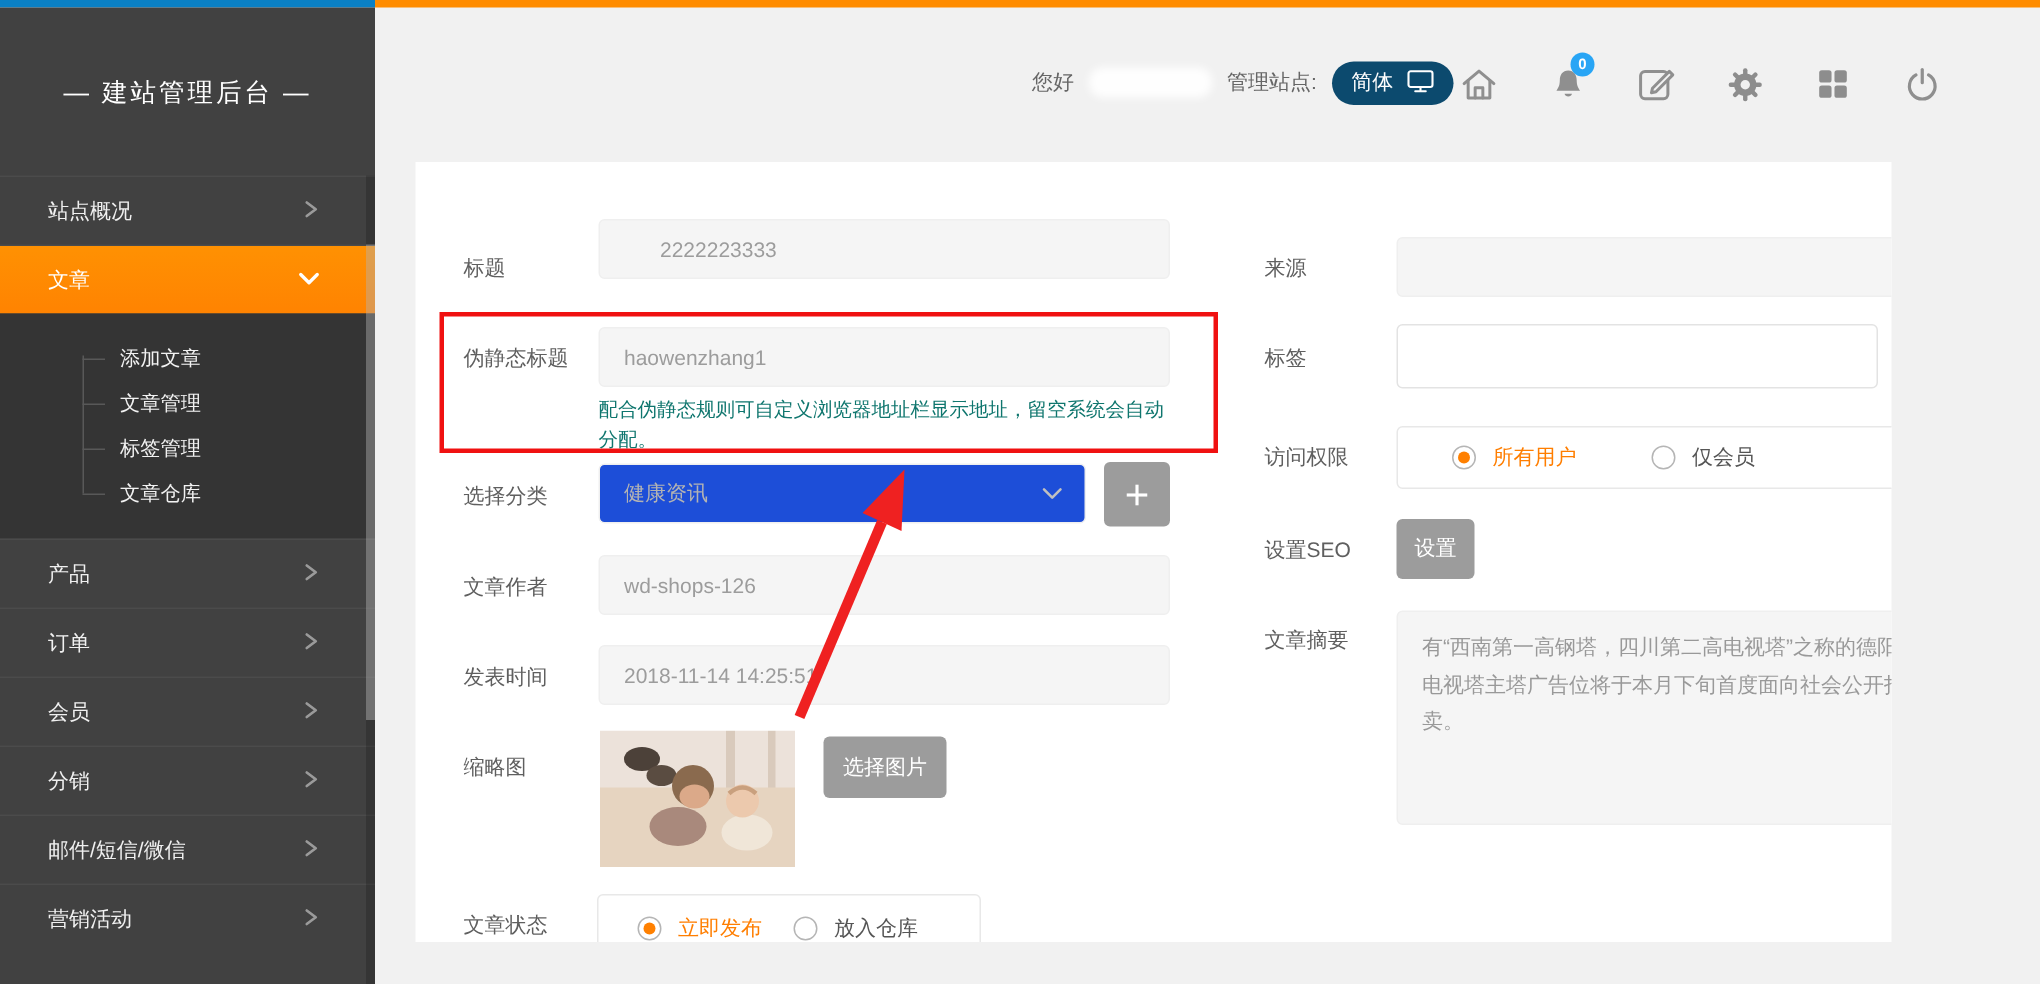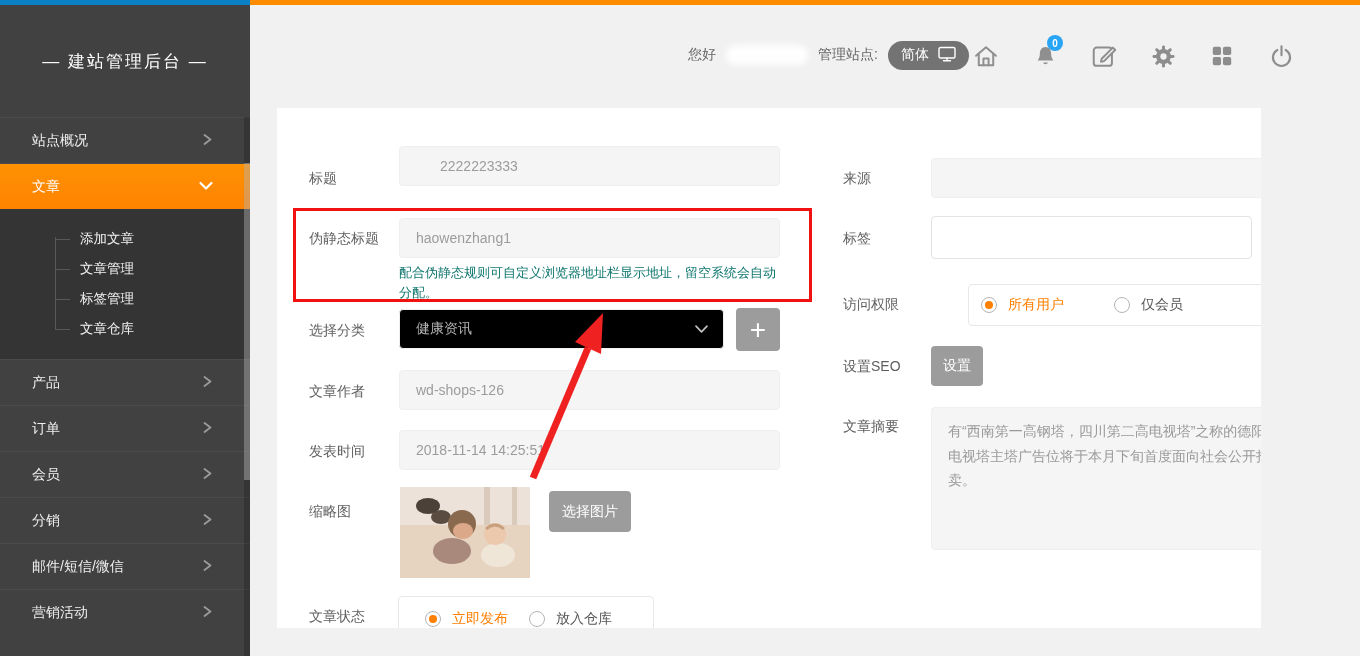--- a/index.html
+++ b/index.html
@@ -26,35 +26,35 @@
               color:#f2f2f2; font-size:13.5px; cursor:pointer; }
   .sub-item::before { content:""; position:absolute; left:-25px; top:50%; width:15px; height:1px; background:#585858; }
   .side-track { position:absolute; right:0; top:112px; bottom:0; width:6px; background:rgba(0,0,0,0.18); }
   .side-thumb { position:absolute; right:0; top:158px; width:6px; height:317px; background:rgba(255,255,255,0.30); }
 
   
   .header-left { position:absolute; left:688px; top:40px; height:30px; display:flex; align-items:center;
                  gap:10px; font-size:14px; color:#666; }
   .redacted { width:82px; height:20px; background:rgba(255,255,255,0.92); border-radius:9px; filter:blur(3px); }
   .lang-pill { display:flex; align-items:center; gap:9px; height:29px; padding:0 13px;
-               background:#737373; color:#fff; border-radius:15px; font-size:14px; cursor:pointer; }
+               background:#0c4a6e; color:#fff; border-radius:15px; font-size:14px; cursor:pointer; }
   .header-icons { position:absolute; left:970px; top:39px; height:34px; display:flex; gap:27px; align-items:center; }
   .hicon { position:relative; width:32px; height:32px; display:flex; align-items:center; justify-content:center; cursor:pointer; }
   .badge { position:absolute; top:-5px; right:-2px; min-width:16px; height:16px; border-radius:8px;
            background:#28a5f5; color:#fff; font-size:10px; font-weight:bold;
            display:flex; align-items:center; justify-content:center; }
 
   
   .card { position:absolute; left:277px; top:108px; width:984px; height:520px; background:#fff; overflow:hidden; }
   .flabel { position:absolute; font-size:14px; color:#5f5f5f; }
   .ginput { position:absolute; height:40px; background:#f5f5f5; border:1px solid #efefef; border-radius:4px;
             font-size:14px; color:#9c9c9c; padding:0 16px; outline:none;
             font-family:"Liberation Sans","DejaVu Sans",sans-serif; }
   .hint { position:absolute; left:122px; top:155px; width:388px; font-size:13px; color:#0f766e; line-height:1.55; }
-  .select { position:absolute; left:122px; top:201px; width:325px; height:40px; background:#000000;
+  .select { position:absolute; left:122px; top:201px; width:325px; height:40px; background:#1d4ed8;
             border:1px solid #efefef; border-radius:4px; display:flex; align-items:center;
             padding:0 16px; font-size:14px; color:#b3b3b3; cursor:pointer; }
   .select .sel-chev { position:absolute; right:14px; }
   .gray-btn { position:absolute; background:#9c9c9c; color:#fff; border:none; border-radius:4px;
               font-size:14px; cursor:pointer; display:flex; align-items:center; justify-content:center;
               font-family:"Liberation Sans","DejaVu Sans",sans-serif; }
   .plus-btn { left:459px; top:200px; width:44px; height:43px; font-size:28px; font-weight:300; line-height:1; }
   .thumb { position:absolute; left:123px; top:379px; width:130px; height:91px; overflow:hidden; cursor:pointer; }
   .opt-box { position:absolute; background:#fff; border:1px solid #e8e8e8; border-radius:4px;
              display:flex; align-items:center; }
@@ -288,21 +288,21 @@
     </div>
 
     <div class="flabel" style="left:566px; top:62px;">来源</div>
     <input class="ginput" style="left: 654px; top: 50px; width: 381px;" value="">
 
     <div class="flabel" style="left:566px; top:122px;">标签</div>
     <input class="ginput tag-input" style="left: 654px; top: 108px; width: 321px; height: 43px;" value="">
     <button class="gray-btn" style="left:988px; top:110px; width:46px; height:40px;">管理</button>
 
     <div class="flabel" style="left:566px; top:188px;">访问权限</div>
-    <div class="opt-box" style="left:654px; top:176px; width:337px; height:42px; gap:50px; padding-left:12px;margin-left:37px;">
+    <div class="opt-box" style="left:654px; top:176px; width:337px; height:42px; gap:50px; padding-left:36px;">
       <span class="radio-item sel-text">
         <span class="radio-dot on"></span>
         <span>所有用户</span>
       </span>
       <span class="radio-item">
         <span class="radio-dot"></span>
         <span>仅会员</span>
       </span>
     </div>
 

